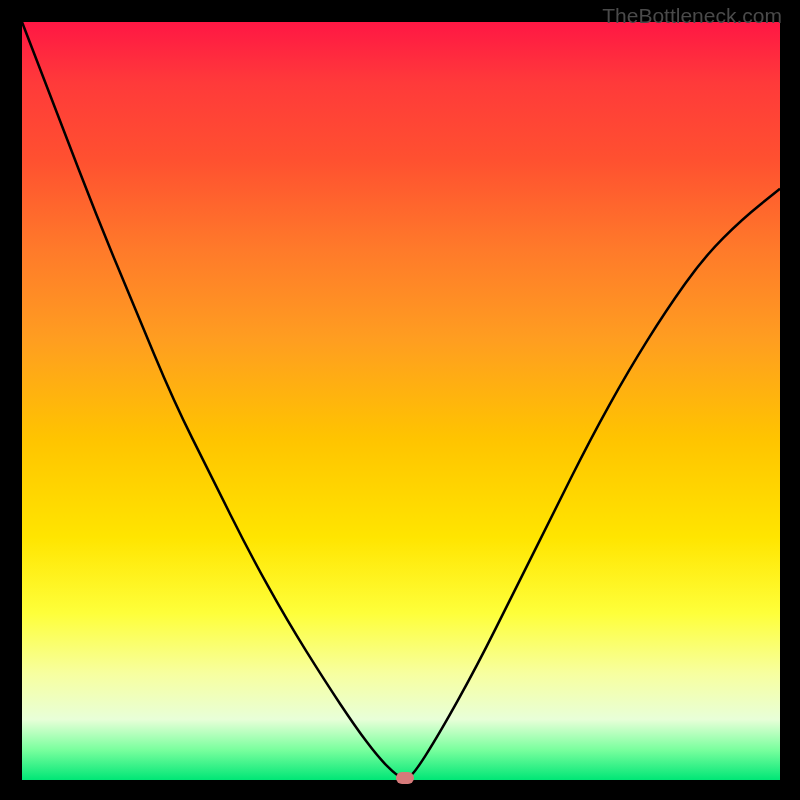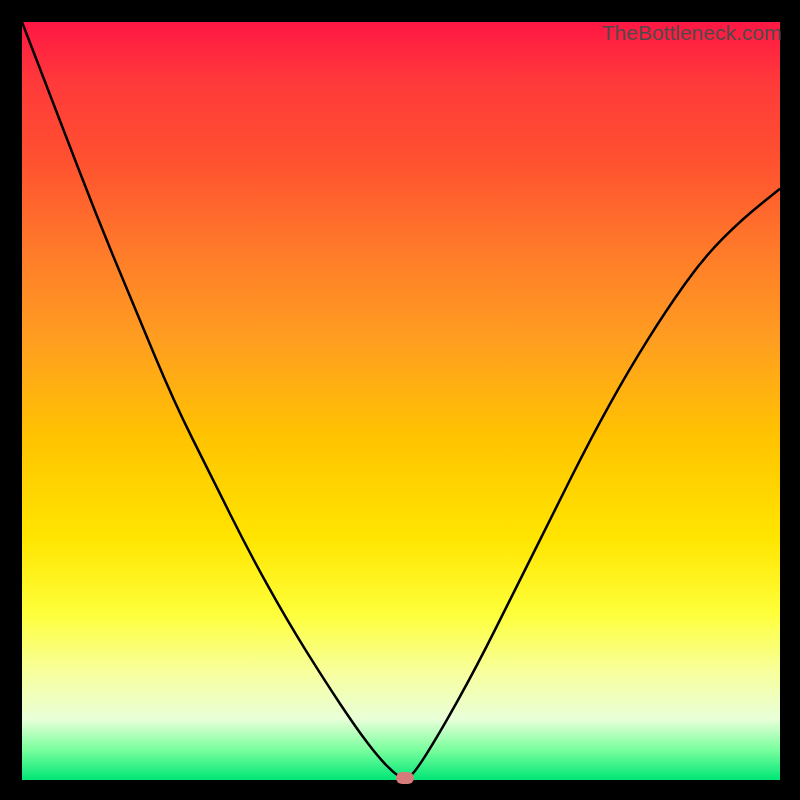--- a/index.html
+++ b/index.html
@@ -12,21 +12,20 @@
     font-family: Arial, sans-serif;
   }
   .watermark {
     position: absolute;
     top: 4px;
     right: 18px;
     color: #4a4a4a;
     font-size: 21px;
     font-weight: 500;
     z-index: 10;
-    margin-top: 17px;
   }
   .plot-area {
     position: absolute;
     left: 22px;
     top: 22px;
     width: 758px;
     height: 758px;
     background: linear-gradient(to bottom,
       #ff1744 0%,
       #ff3a3a 8%,

